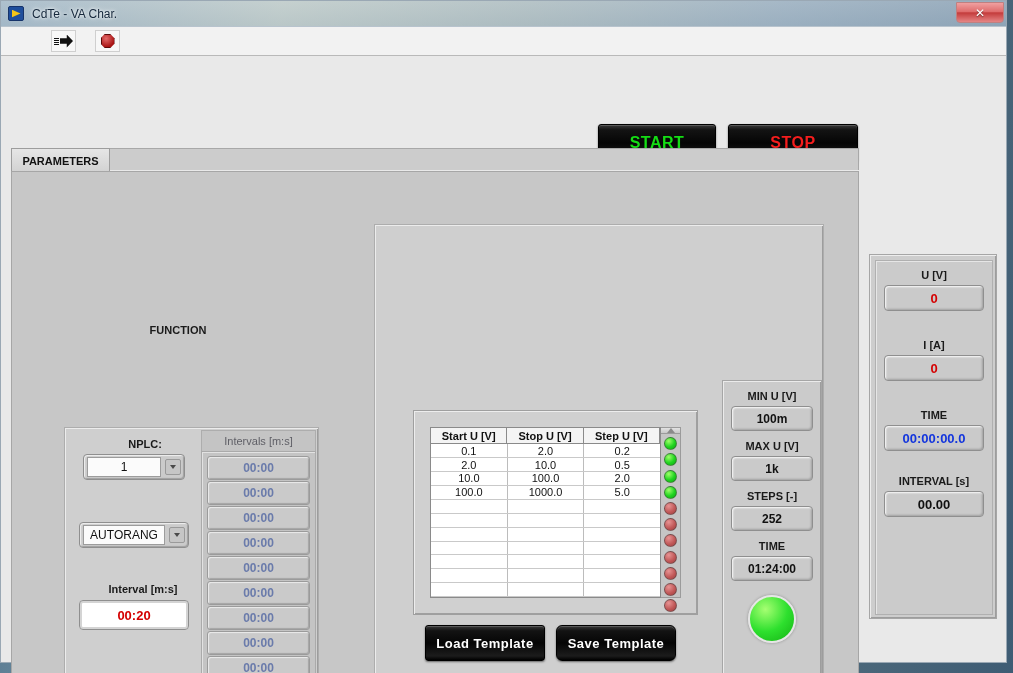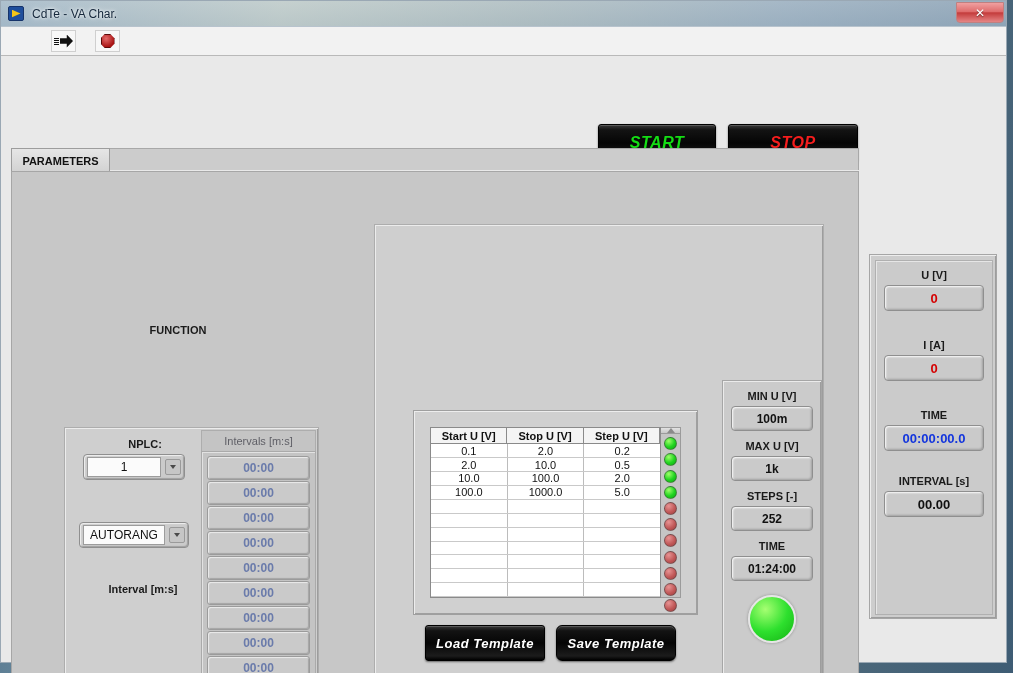--- a/index.html
+++ b/index.html
@@ -89,21 +89,20 @@
 
   
   .blk-btn {
     position: absolute;
     background: linear-gradient(180deg,#3a3a3a 0%,#131313 14%,#050505 50%,#1c1c1c 88%,#000 100%);
     border: 1px solid #000;
     border-radius: 3px;
     display: flex; align-items: center; justify-content: center;
     font-weight: bold; letter-spacing: .5px;
     box-shadow: inset 0 1px 0 rgba(255,255,255,.18), 0 1px 2px rgba(0,0,0,.5);
-    font-style: italic;
   }
   #btn-start { left: 597px; top: 68px; width: 118px; height: 38px; font-size: 16px; color: #14dd14; }
   #btn-stop  { left: 727px; top: 68px; width: 130px; height: 38px; font-size: 16px; color: #f51d1d; }
 
   
   #tab-strip {
     position: absolute; left: 10px; top: 92px; width: 848px; height: 22px;
     background: #cccccc; border: 1px solid #a8a8a8; border-bottom: none;
   }
   #tab-parameters {
@@ -356,20 +355,23 @@
           <span class="carrow"></span>
         </div>
 
         <div class="lbl" id="irange-label">I Range:</div>
         <div class="combo" id="irange-combo">
           <span class="cv">AUTORANG</span>
           <span class="carrow"></span>
         </div>
 
         <div class="lbl" id="interval-ctl-label">Interval [m:s]</div>
+        <div class="readout-white" id="interval-ctl">
+          <span id="interval-val" style="color: rgb(212, 0, 0);">00:20</span>
+        </div>
 
         <div id="intv-tabhdr">Intervals [m:s]</div>
         <div id="intv-list">
             <div class="intv-cell">00:00</div>
             <div class="intv-cell">00:00</div>
             <div class="intv-cell">00:00</div>
             <div class="intv-cell">00:00</div>
             <div class="intv-cell">00:00</div>
             <div class="intv-cell">00:00</div>
             <div class="intv-cell">00:00</div>

